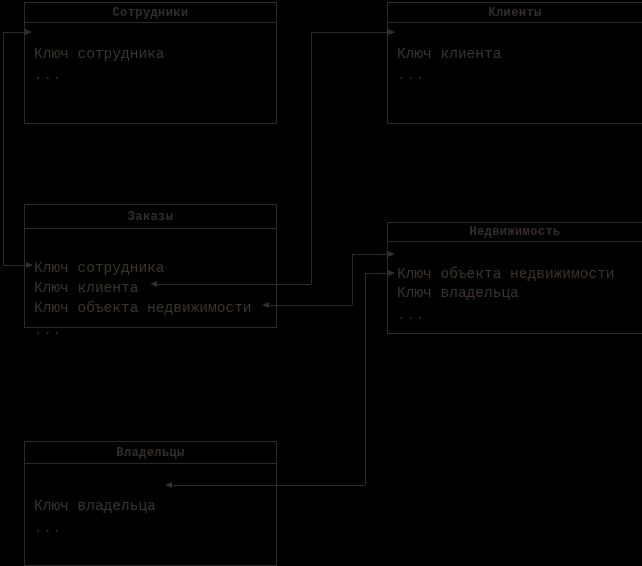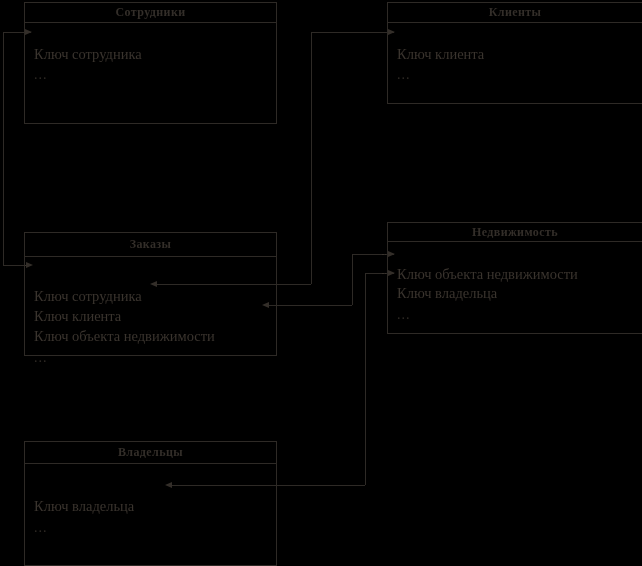--- a/index.html
+++ b/index.html
@@ -6,21 +6,21 @@
     margin: 0;
     padding: 0;
     background: #000000;
   }
   #canvas {
     position: relative;
     width: 642px;
     height: 566px;
     background: #000000;
     overflow: hidden;
-    font-family: Liberation Serif, serif;
+    font-family: Liberation Mono, monospace;
   }
   .entity {
     position: absolute;
     box-sizing: border-box;
     border: 1px solid #2e2a26;
     background: transparent;
   }
   .entity-header {
     box-sizing: border-box;
     height: 20px;
@@ -118,29 +118,29 @@
   <div class="arrow-r" style="left:388px; top:269.5px;"></div>
 
   <div class="entity" style="left:24px; top:2px; width:253px; height:122px;">
     <div class="entity-header">Сотрудники</div>
     <div class="entity-body">
       <div class="attr" style="top:24px;">Ключ сотрудника</div>
       <div class="attr ellipsis" style="top:45px;">...</div>
     </div>
   </div>
 
-  <div class="entity" style="left:387px; top:2px; width:255px; height:102px; border-right:none;">
+  <div class="entity" style="left:387px; top:2px; width:255px; height:122px; border-right:none;">
     <div class="entity-header">Клиенты</div>
     <div class="entity-body">
       <div class="attr" style="top:24px;">Ключ клиента</div>
       <div class="attr ellipsis" style="top:45px;">...</div>
     </div>
   </div>
 
-  <div class="entity" style="left:24px; top:232px; width:253px; height:124px;">
+  <div class="entity" style="left:24px; top:204px; width:253px; height:124px;">
     <div class="entity-header tall">Заказы</div>
     <div class="entity-body">
       <div class="attr" style="top:32px;">Ключ сотрудника</div>
       <div class="attr" style="top:52px;">Ключ клиента</div>
       <div class="attr" style="top:72px;">Ключ объекта недвижимости</div>
       <div class="attr ellipsis" style="top:94px;">...</div>
     </div>
   </div>
 
   <div class="entity" style="left:387px; top:222px; width:255px; height:112px; border-right:none;">

